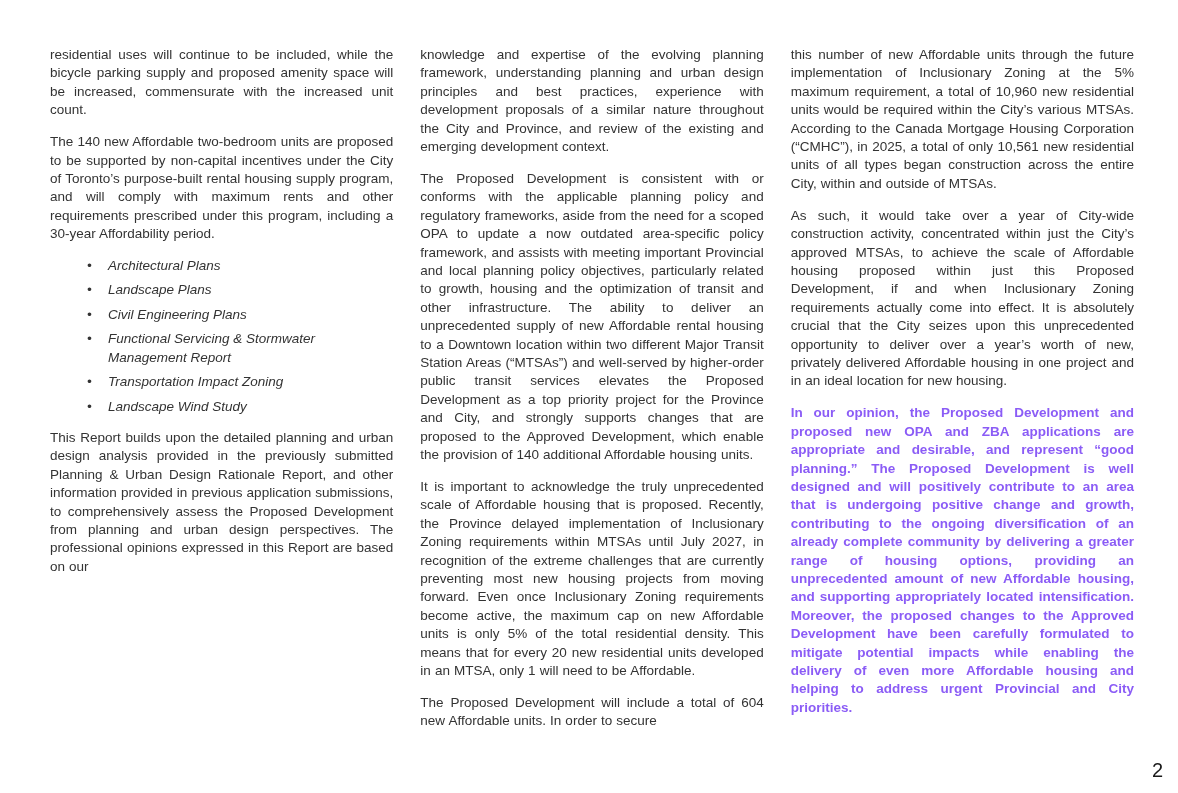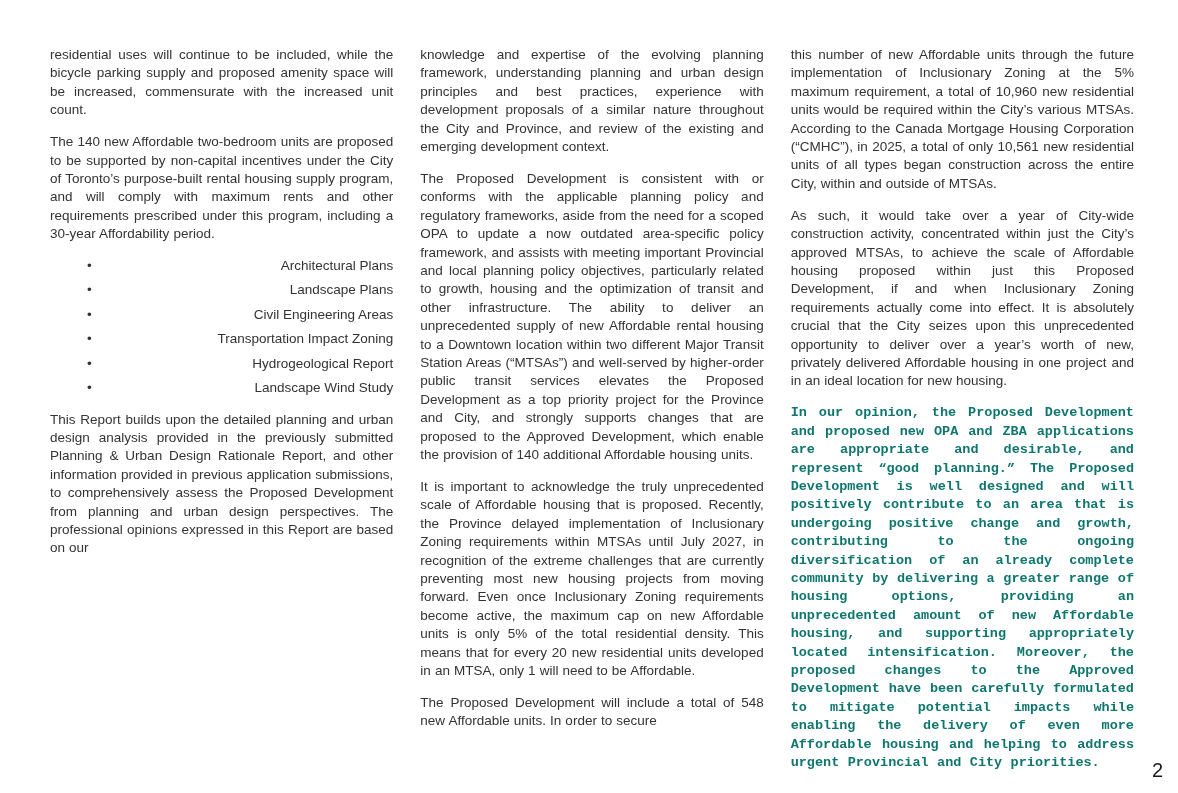--- a/index.html
+++ b/index.html
@@ -30,32 +30,32 @@
     font-size: 13.5px;
     line-height: 18.4px;
     text-align: justify;
   }
   .column p {
     margin: 0 0 13.5px 0;
     word-spacing: 0.3px;
   }
   .column p.bold {
     font-weight: bold;
-    color: #0f766e;
-    font-family: Liberation Mono, monospace;
+    color: #8b5cf6;
   }
   .column ul {
     list-style: none;
     margin: 1px 0 13px 0;
     padding: 0 0 0 58px;
   }
   .column li {
     position: relative;
     margin: 0 0 6px 0;
-    text-align: right;
+    text-align: left;
+    font-style: italic;
   }
   .column li::before {
     content: "\2022";
     position: absolute;
     left: -21px;
     top: 0;
   }
   .page-number {
     position: absolute;
     right: 15px;
@@ -68,32 +68,32 @@
 </head>
 <body>
 
 <div class="page">
   <div class="column">
       <p>residential uses will continue to be included, while the bicycle parking supply and proposed amenity space will be increased, commensurate with the increased unit count.</p>
       <p>The 140 new Affordable two-bedroom units are proposed to be supported by non-capital incentives under the City of Toronto’s purpose-built rental housing supply program, and will comply with maximum rents and other requirements prescribed under this program, including a 30-year Affordability period.</p>
       <ul>
         <li>Architectural Plans</li>
         <li>Landscape Plans</li>
-        <li>Civil Engineering Areas</li>
+        <li>Civil Engineering Plans</li>
+        <li>Functional Servicing &amp; Stormwater Management Report</li>
         <li>Transportation Impact Zoning</li>
-        <li>Hydrogeological Report</li>
         <li>Landscape Wind Study</li>
       </ul>
       <p>This Report builds upon the detailed planning and urban design analysis provided in the previously submitted Planning &amp; Urban Design Rationale Report, and other information provided in previous application submissions, to comprehensively assess the Proposed Development from planning and urban design perspectives. The professional opinions expressed in this Report are based on our</p>
     </div>
   <div class="column">
       <p>knowledge and expertise of the evolving planning framework, understanding planning and urban design principles and best practices, experience with development proposals of a similar nature throughout the City and Province, and review of the existing and emerging development context.</p>
       <p>The Proposed Development is consistent with or conforms with the applicable planning policy and regulatory frameworks, aside from the need for a scoped OPA to update a now outdated area-specific policy framework, and assists with meeting important Provincial and local planning policy objectives, particularly related to growth, housing and the optimization of transit and other infrastructure. The ability to deliver an unprecedented supply of new Affordable rental housing to a Downtown location within two different Major Transit Station Areas (“MTSAs”) and well-served by higher-order public transit services elevates the Proposed Development as a top priority project for the Province and City, and strongly supports changes that are proposed to the Approved Development, which enable the provision of 140 additional Affordable housing units.</p>
       <p>It is important to acknowledge the truly unprecedented scale of Affordable housing that is proposed. Recently, the Province delayed implementation of Inclusionary Zoning requirements within MTSAs until July 2027, in recognition of the extreme challenges that are currently preventing most new housing projects from moving forward. Even once Inclusionary Zoning requirements become active, the maximum cap on new Affordable units is only 5% of the total residential density. This means that for every 20 new residential units developed in an MTSA, only 1 will need to be Affordable.</p>
-      <p>The Proposed Development will include a total of 548 new Affordable units. In order to secure</p>
+      <p>The Proposed Development will include a total of 604 new Affordable units. In order to secure</p>
     </div>
   <div class="column">
       <p>this number of new Affordable units through the future implementation of Inclusionary Zoning at the 5% maximum requirement, a total of 10,960 new residential units would be required within the City’s various MTSAs. According to the Canada Mortgage Housing Corporation (“CMHC”), in 2025, a total of only 10,561 new residential units of all types began construction across the entire City, within and outside of MTSAs.</p>
       <p>As such, it would take over a year of City-wide construction activity, concentrated within just the City’s approved MTSAs, to achieve the scale of Affordable housing proposed within just this Proposed Development, if and when Inclusionary Zoning requirements actually come into effect. It is absolutely crucial that the City seizes upon this unprecedented opportunity to deliver over a year’s worth of new, privately delivered Affordable housing in one project and in an ideal location for new housing.</p>
       <p class="bold">In our opinion, the Proposed Development and proposed new OPA and ZBA applications are appropriate and desirable, and represent “good planning.” The Proposed Development is well designed and will positively contribute to an area that is undergoing positive change and growth, contributing to the ongoing diversification of an already complete community by delivering a greater range of housing options, providing an unprecedented amount of new Affordable housing, and supporting appropriately located intensification. Moreover, the proposed changes to the Approved Development have been carefully formulated to mitigate potential impacts while enabling the delivery of even more Affordable housing and helping to address urgent Provincial and City priorities.</p>
     </div>
 </div>
 
 <div class="page-number">2</div>
 

